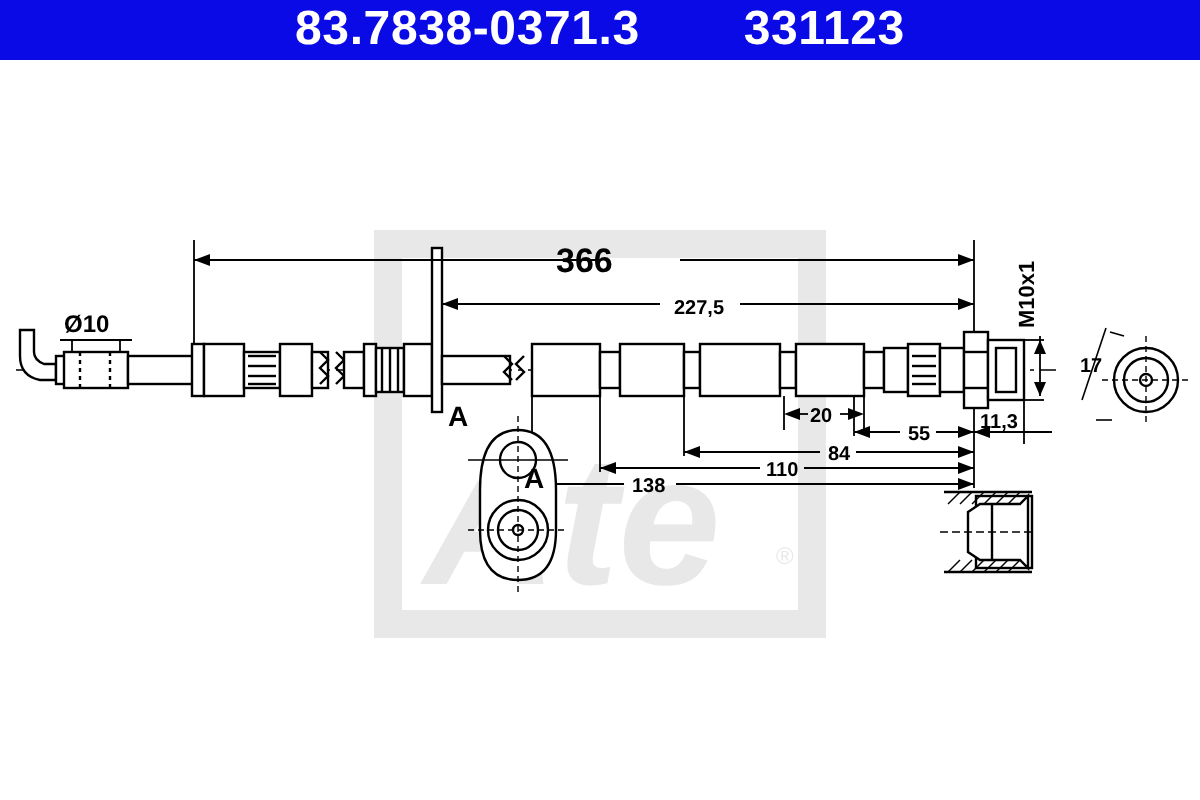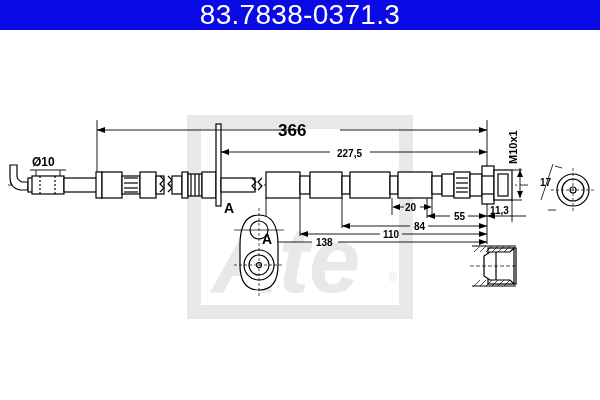--- a/index.html
+++ b/index.html
@@ -1,26 +1,27 @@
 <!DOCTYPE html>
 <html><head>
 <meta charset="utf-8">
 <style>
   html,body{margin:0;padding:0;background:#fff;}
   body{width:600px;height:400px;position:relative;overflow:hidden;font-family:"Liberation Sans",sans-serif;}
   .header{position:absolute;left:0;top:0;width:600px;height:30px;background:#0a0ae6;display:flex;align-items:center;justify-content:center;gap:52px;}
-  .header span{color:#fff;font-weight:normal;font-size:28px;letter-spacing:0.3px;}
+  .header span{color:#fff;font-weight:bold;font-size:24px;letter-spacing:0.3px;}
   svg{position:absolute;left:0;top:0;}
   .lbl{font-family:"Liberation Sans",sans-serif;font-weight:bold;fill:#000;}
 </style>
 </head>
 <body>
 
 <div class="header">
   <span>83.7838-0371.3</span>
+  <span>331123</span>
 </div>
 
 <svg width="600" height="400" viewBox="0 0 600 400">
 
   <g fill="none" stroke="#e8e8e8">
     <rect x="194" y="122" width="212" height="190" stroke-width="14"></rect>
     <text x="212" y="292" font-size="92" font-style="italic" font-weight="bold" fill="#e8e8e8" stroke="none" font-family="Liberation Sans, sans-serif">Ate</text>
     <text x="388" y="282" font-size="12" fill="#e8e8e8" stroke="none" font-family="Liberation Sans, sans-serif">®</text>
   </g>
 

